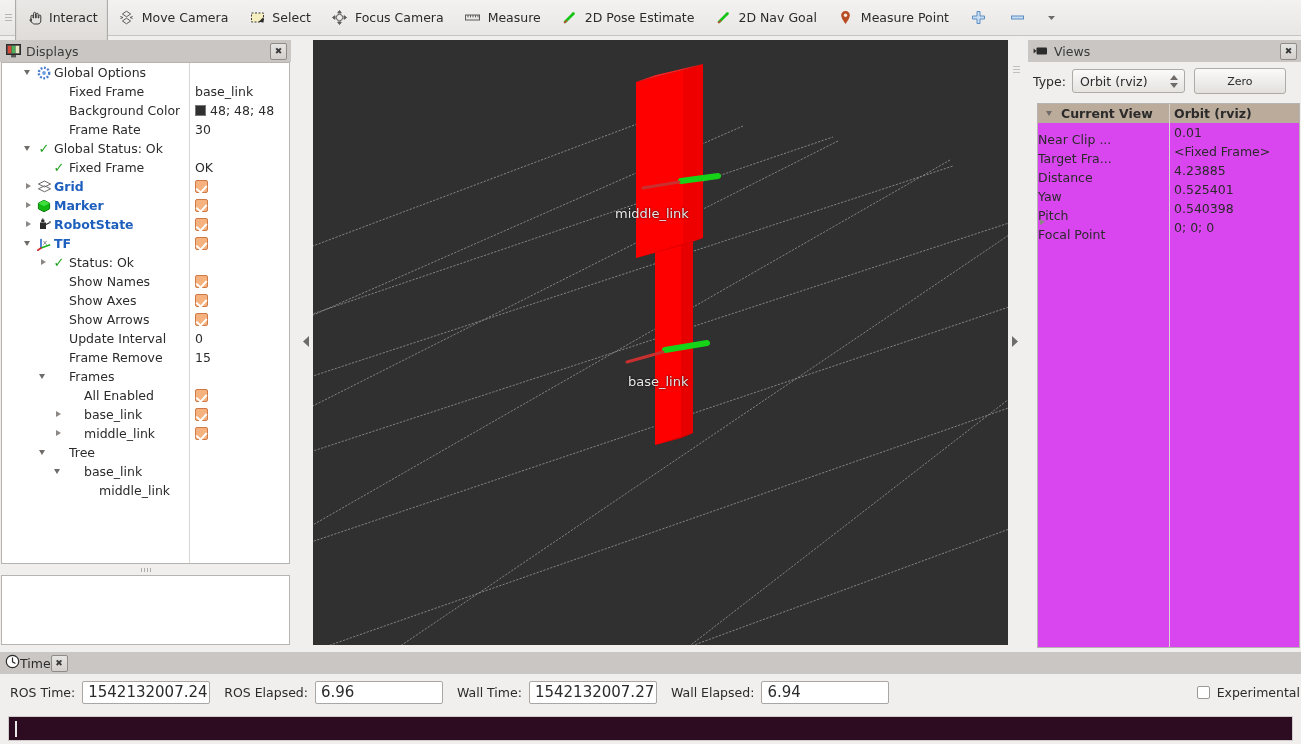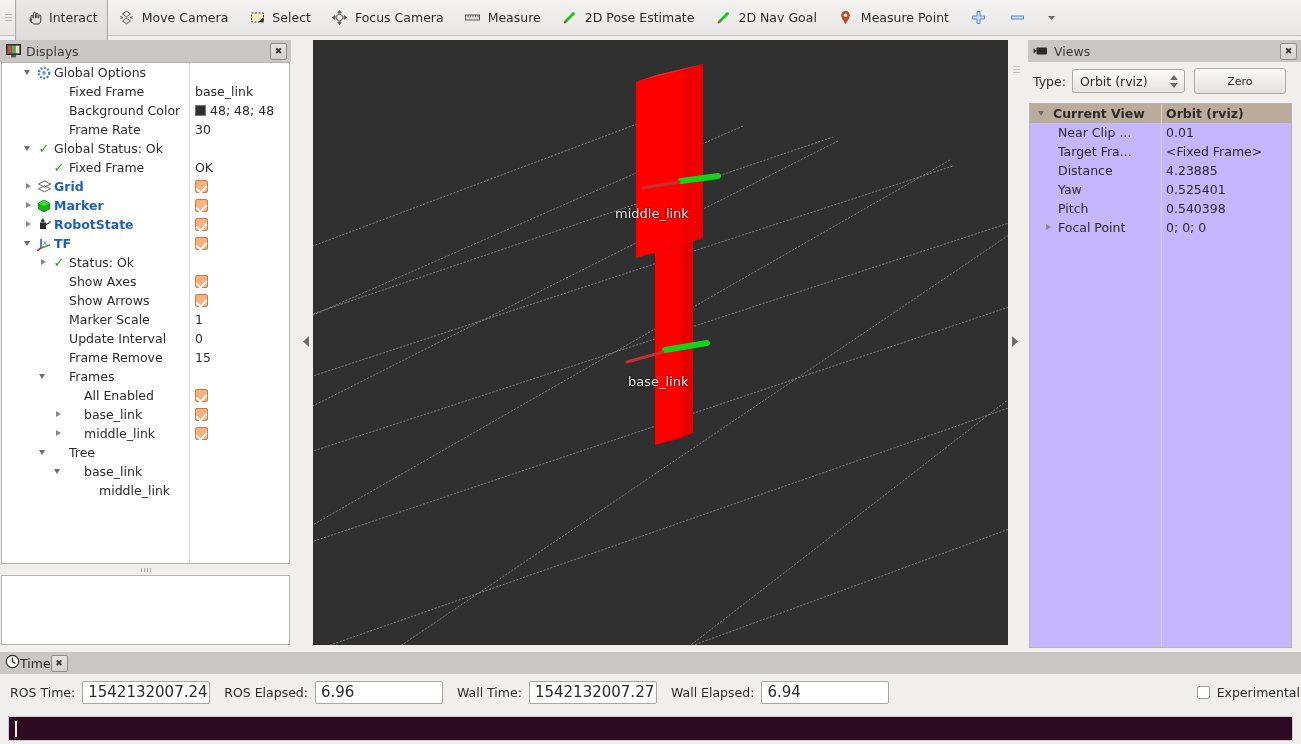--- a/index.html
+++ b/index.html
@@ -93,25 +93,25 @@
   .type-lbl{font-size:12.5px;}
   .combo{width:113px;height:24px;border:1px solid #aeaba7;border-radius:3px;
     background:linear-gradient(#fbfafa,#e6e3e0);display:flex;align-items:center;
     padding:0 4px 0 7px;box-sizing:border-box;font-size:12.5px;cursor:default;}
   .combo .cb-text{flex:1;white-space:nowrap;overflow:hidden;}
   .spin{display:flex;flex-direction:column;gap:3px;align-items:center;padding-right:2px;}
   .spin .up{border-left:4px solid transparent;border-right:4px solid transparent;
     border-bottom:5px solid #6e6b68;}
   .spin .dn{border-left:4px solid transparent;border-right:4px solid transparent;
     border-top:5px solid #6e6b68;}
-  .vtree{position:absolute;left:1px;top:63px;width:263px;height:545px;background:#c4b5fd;
+  .vtree{position:absolute;left:9px;top:63px;width:263px;height:545px;background:#d946ef;
     border:1px solid #b6b3b0;box-sizing:border-box;overflow:hidden;}
   .vhead{height:19px;background:#bbab9b;display:flex;align-items:center;font-weight:bold;
     font-size:12.5px;color:#2b2b2b;}
-  .vrow{position:relative;height:19px;display:flex;align-items:center;font-size:12.5px;}
+  .vrow{position:relative;height:19px;display:flex;font-size:12.5px;flex-direction:column;}
   .vval{position:absolute;left:136px;top:0;height:19px;display:flex;align-items:center;
     font-size:12.5px;white-space:nowrap;}
   .vcol-sep{position:absolute;left:131px;top:0;width:1px;height:100%;background:#d7d4d1;}
 
   
   #timepanel{left:0;top:652px;width:1301px;height:58px;}
   .tp-title{height:22px;background:#c9c6c3;display:flex;align-items:center;padding:0 4px 0 5px;}
   .time-row{position:absolute;left:0;top:24px;width:1301px;height:32px;display:flex;
     align-items:center;padding-left:10px;box-sizing:border-box;}
   .tfield{height:23px;border:1px solid #a9a6a3;background:#fff;border-radius:2px;
@@ -395,40 +395,42 @@
             <span class="tw-arrow closed" style="margin-right: 3px;"></span>
             <span class="tw-ico">
               <span class="check-g">✓</span>
             </span>
             <span class="tw-label">Status: Ok</span>
           </div>
           <div class="trow">
             <span style="width: 21px; flex: 0 0 auto;"></span>
             <span class="tw-arrow " style="margin-right: 3px;"></span>
             <span class="tw-ico"></span>
+            <span class="tw-label">Show Names</span>
+            <span class="tval">
+              <span class="cbox"></span>
+            </span>
+          </div>
+          <div class="trow">
+            <span style="width: 21px; flex: 0 0 auto;"></span>
+            <span class="tw-arrow " style="margin-right: 3px;"></span>
+            <span class="tw-ico"></span>
             <span class="tw-label">Show Axes</span>
             <span class="tval">
               <span class="cbox"></span>
             </span>
           </div>
           <div class="trow">
             <span style="width: 21px; flex: 0 0 auto;"></span>
             <span class="tw-arrow " style="margin-right: 3px;"></span>
             <span class="tw-ico"></span>
             <span class="tw-label">Show Arrows</span>
             <span class="tval">
               <span class="cbox"></span>
             </span>
-          </div>
-          <div class="trow">
-            <span style="width: 21px; flex: 0 0 auto;"></span>
-            <span class="tw-arrow " style="margin-right: 3px;"></span>
-            <span class="tw-ico"></span>
-            <span class="tw-label">Marker Scale</span>
-            <span class="tval">1</span>
           </div>
           <div class="trow">
             <span style="width: 21px; flex: 0 0 auto;"></span>
             <span class="tw-arrow " style="margin-right: 3px;"></span>
             <span class="tw-ico"></span>
             <span class="tw-label">Update Interval</span>
             <span class="tval">0</span>
           </div>
           <div class="trow">
             <span style="width: 21px; flex: 0 0 auto;"></span>

